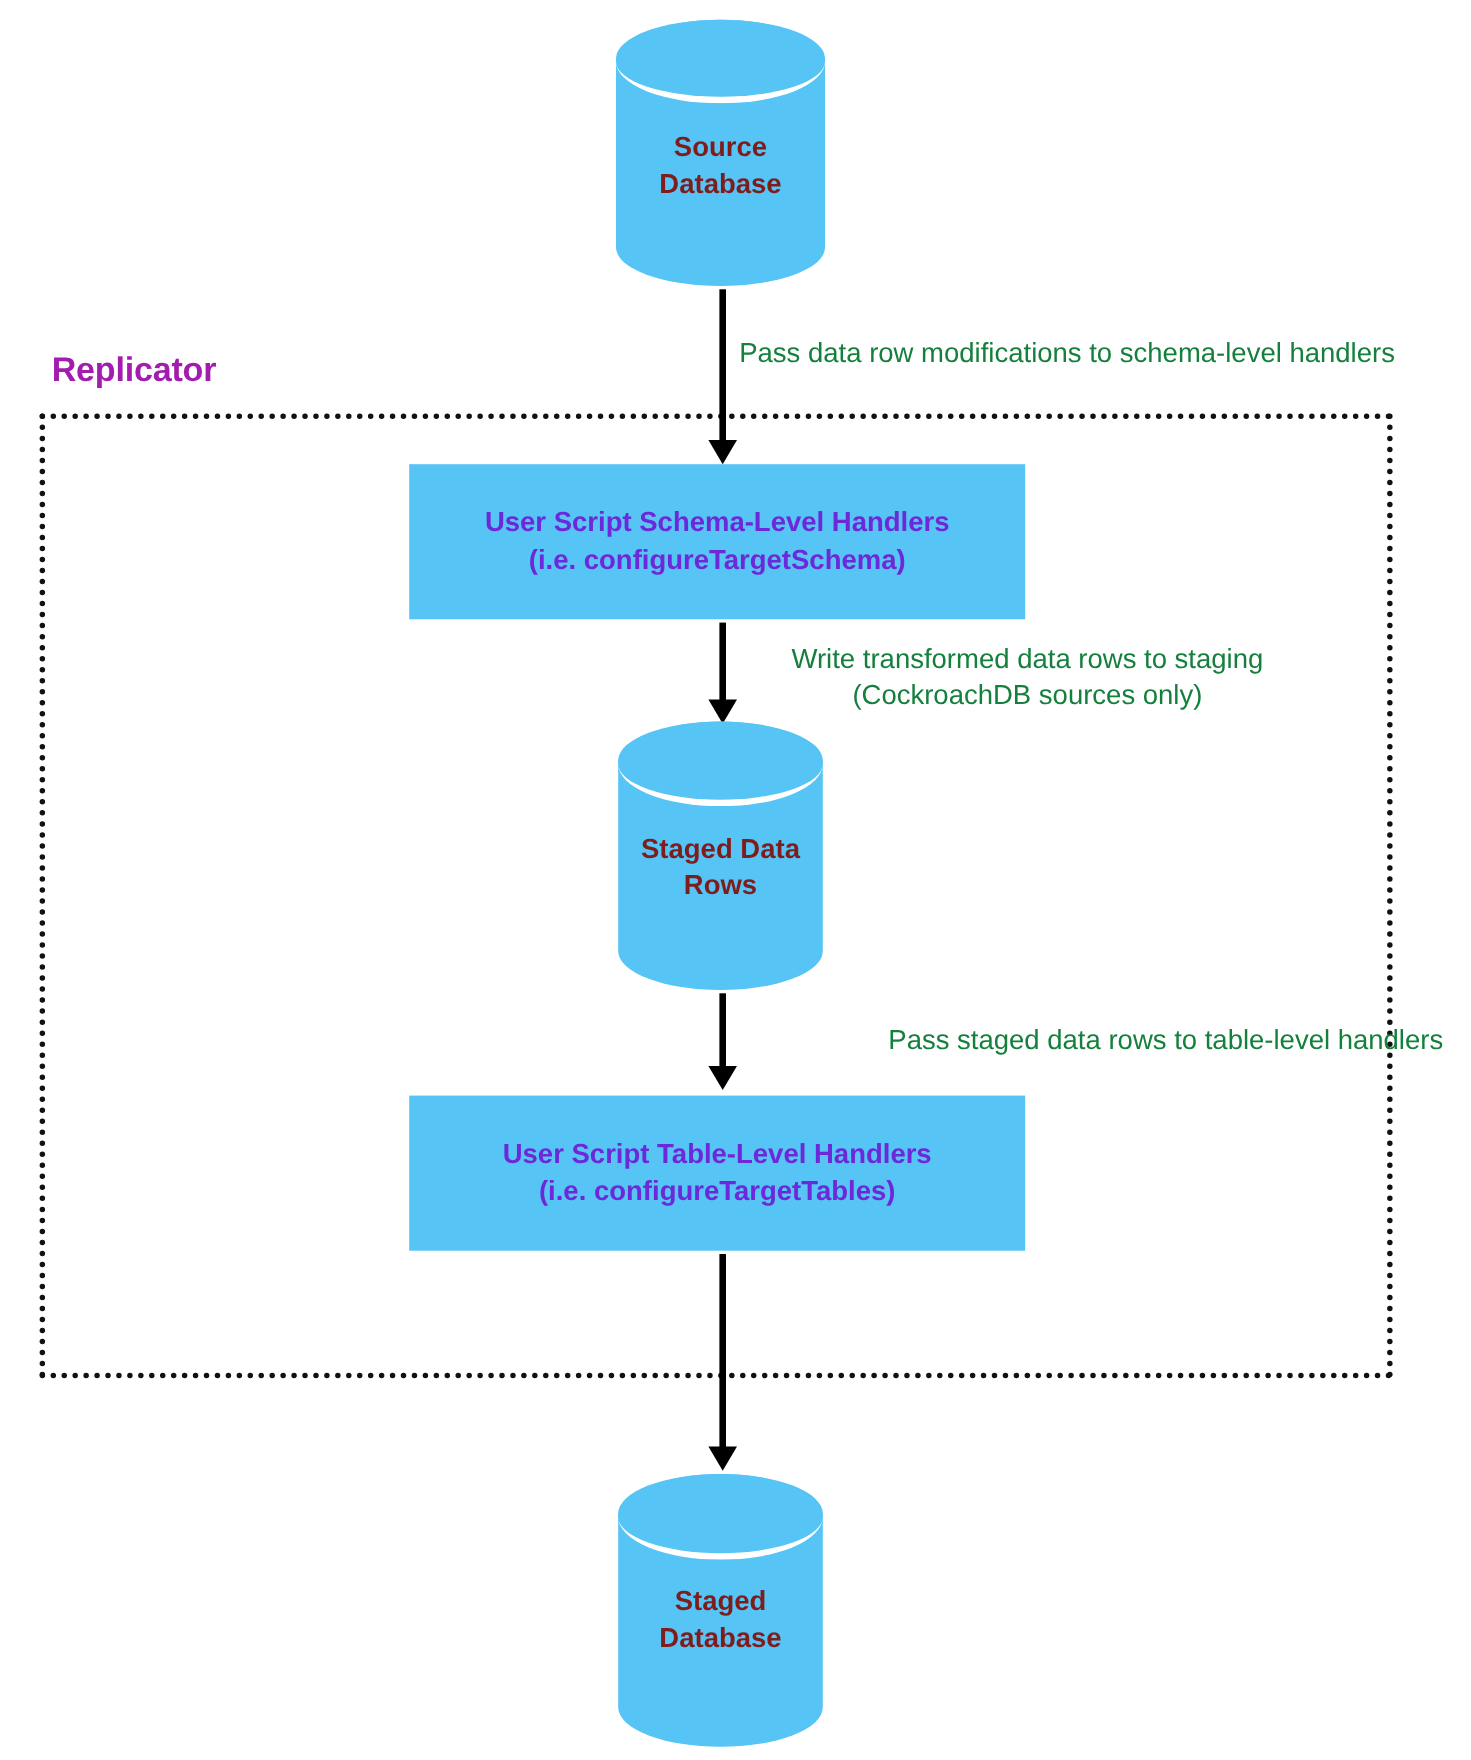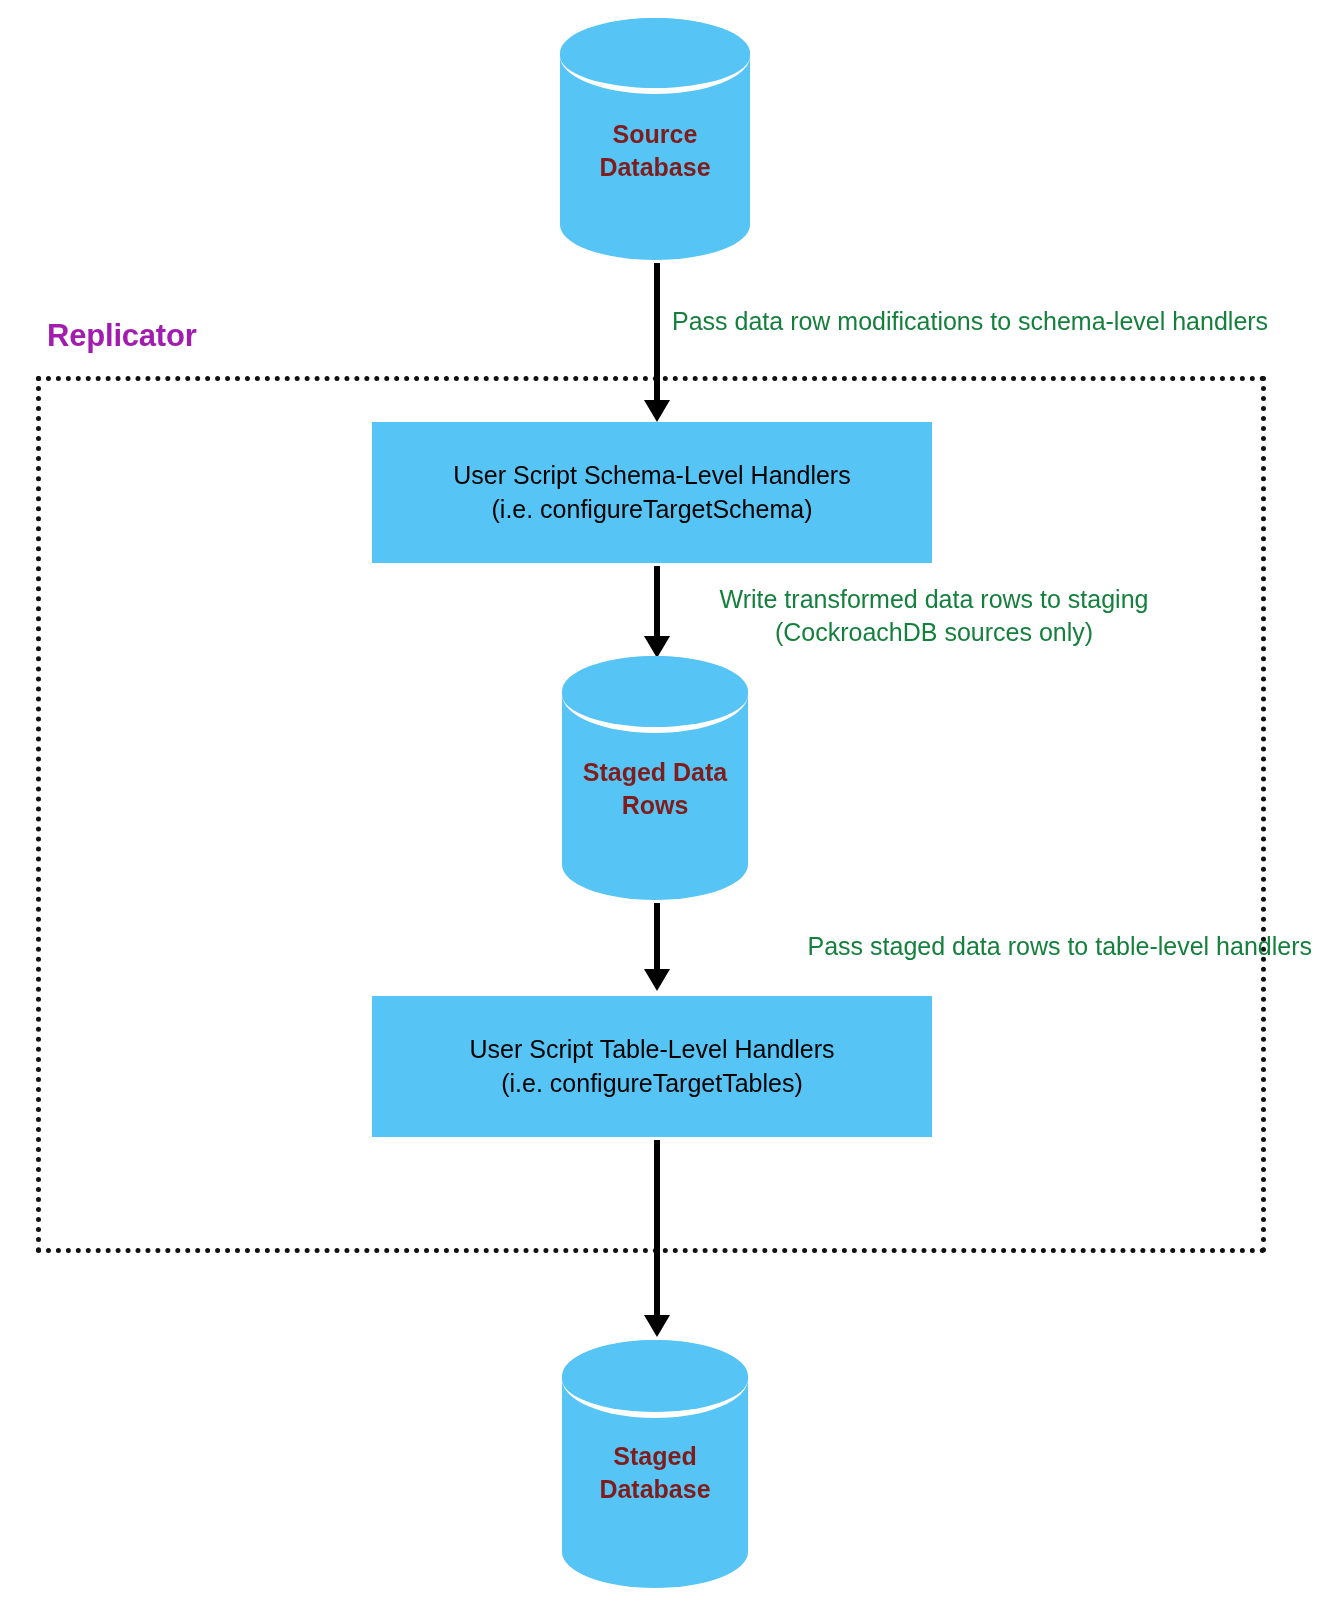--- a/index.html
+++ b/index.html
@@ -81,22 +81,22 @@
   
   .proc-box {
     position: absolute;
     background: #56C4F5;
     display: flex;
     align-items: center;
     justify-content: center;
   }
   .proc-label {
     font-size: 25px;
-    font-weight: normal;
-    color: #000000;
+    font-weight: bold;
+    color: #6d28d9;
     text-align: center;
     line-height: 1.34;
     white-space: pre-line;
   }
 
   
   .arrow {
     position: absolute;
     width: 0;
   }

